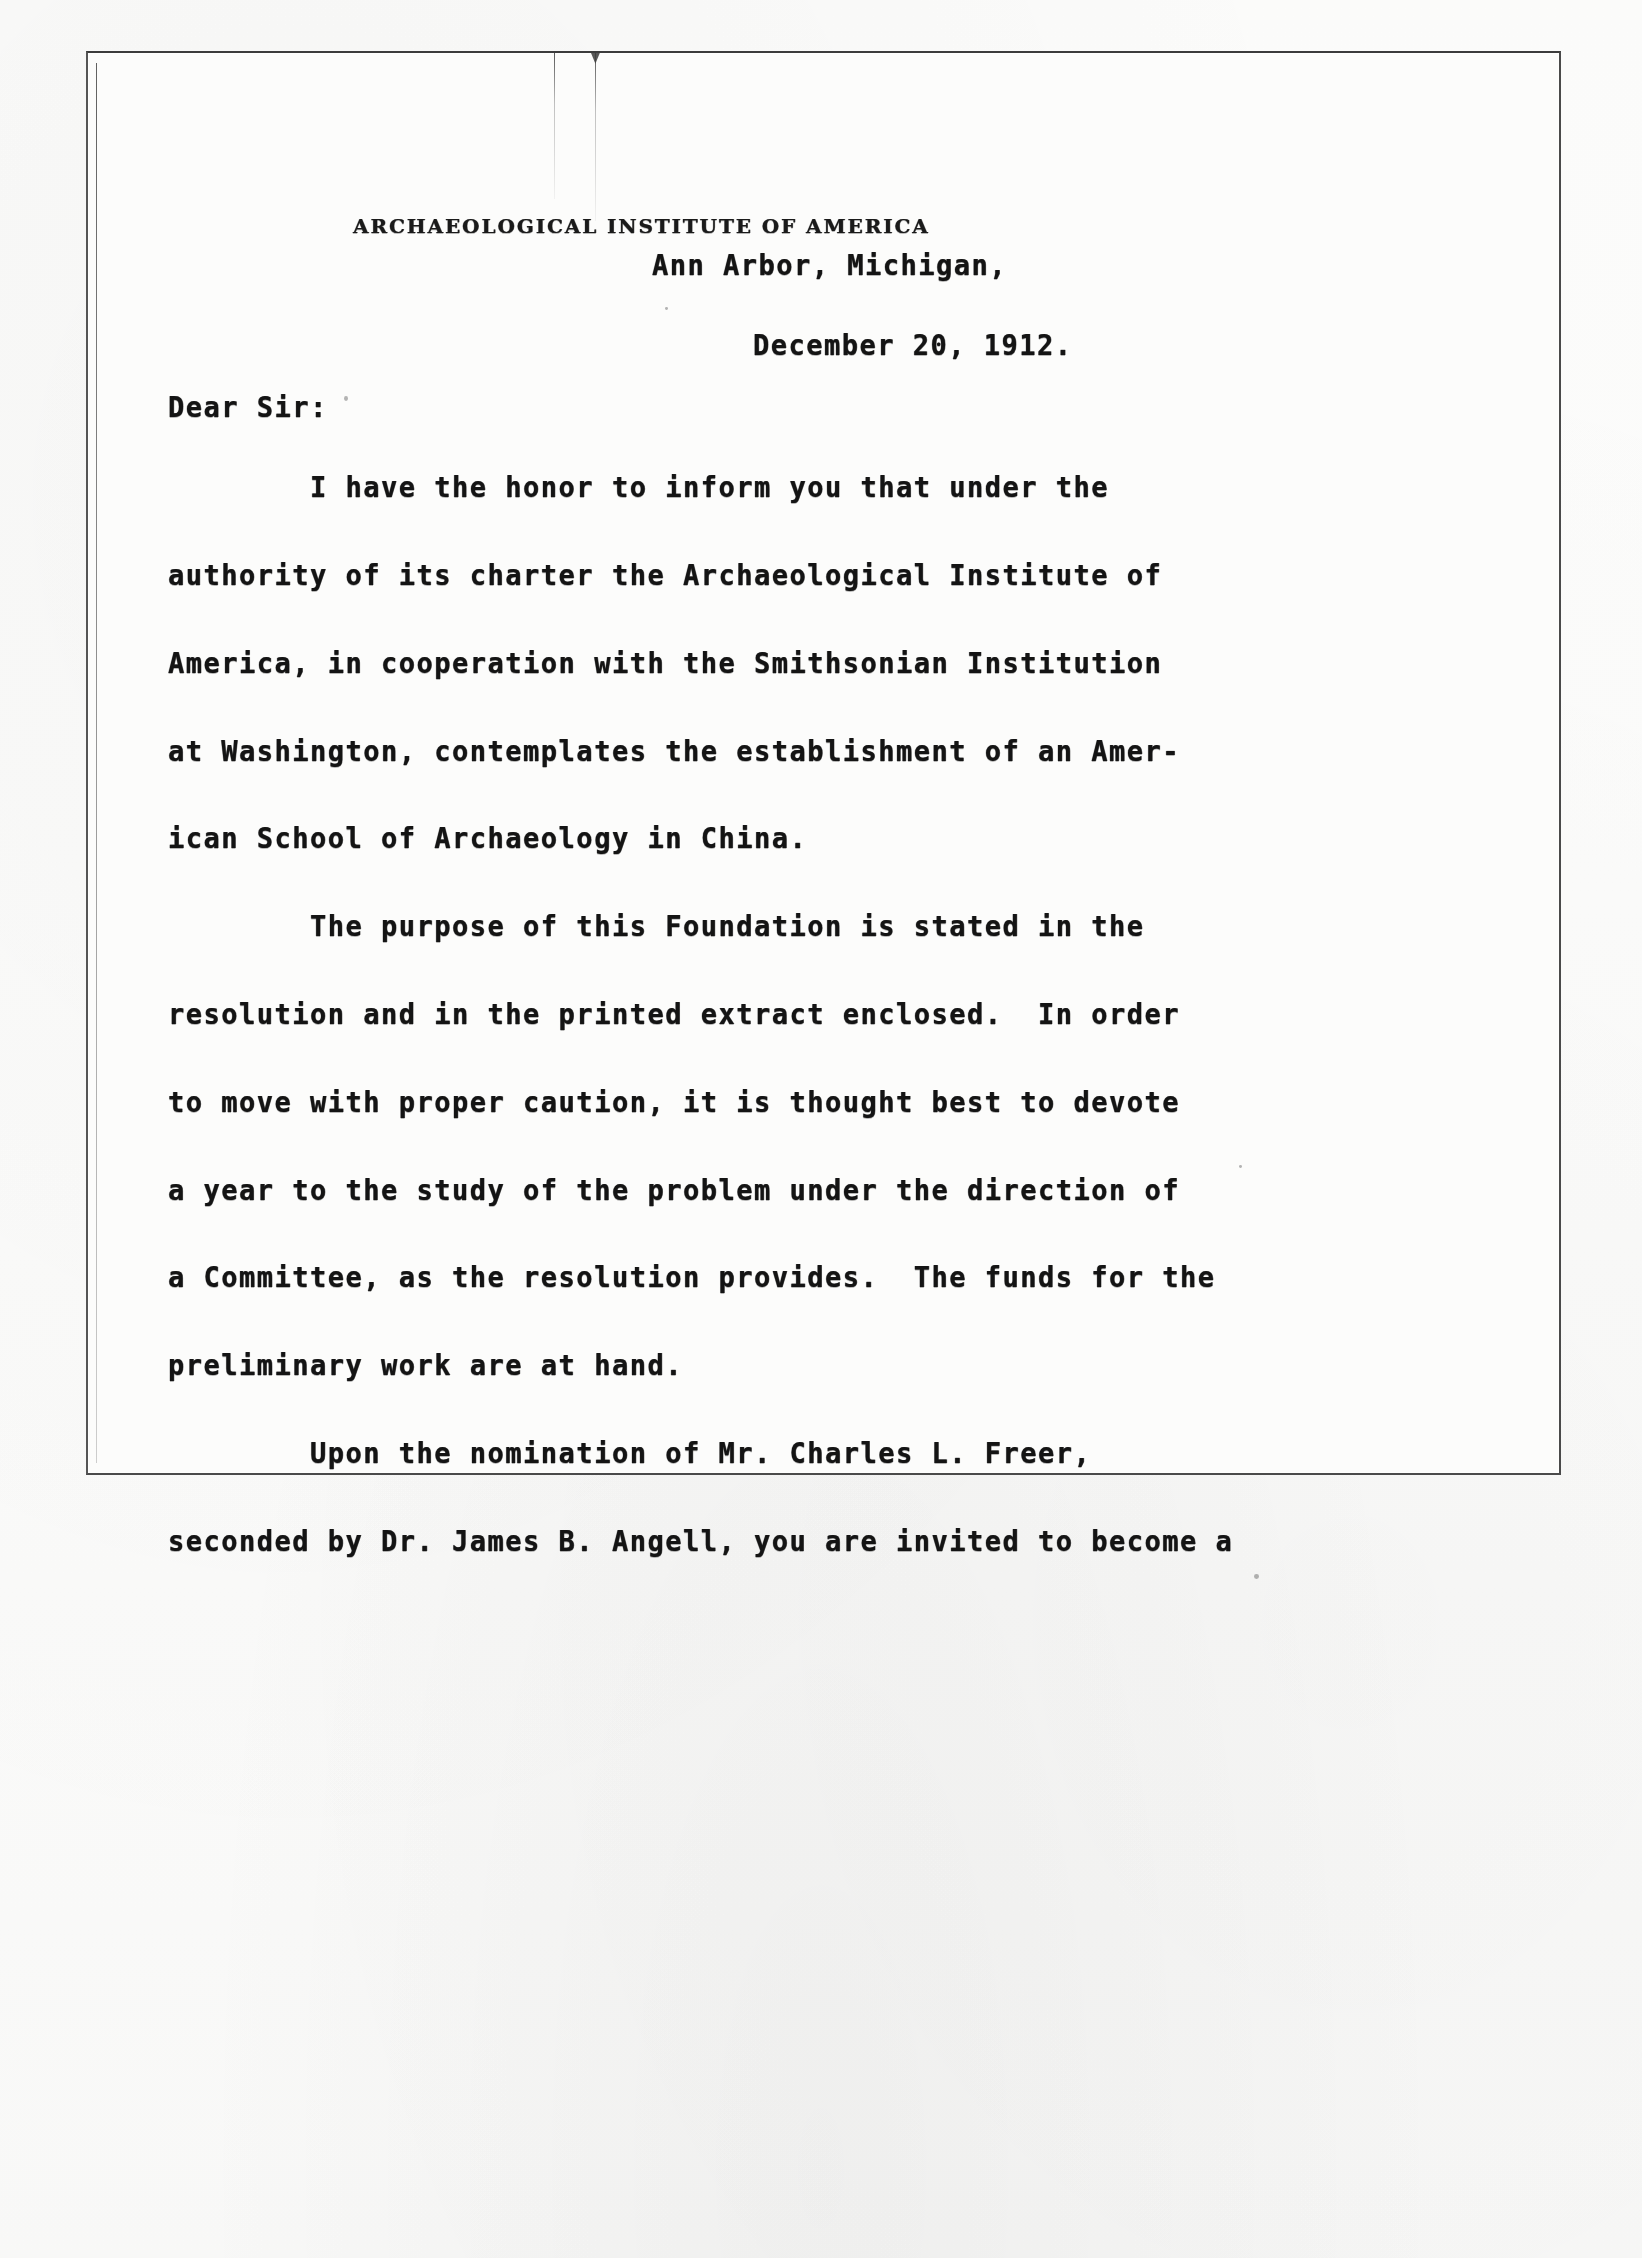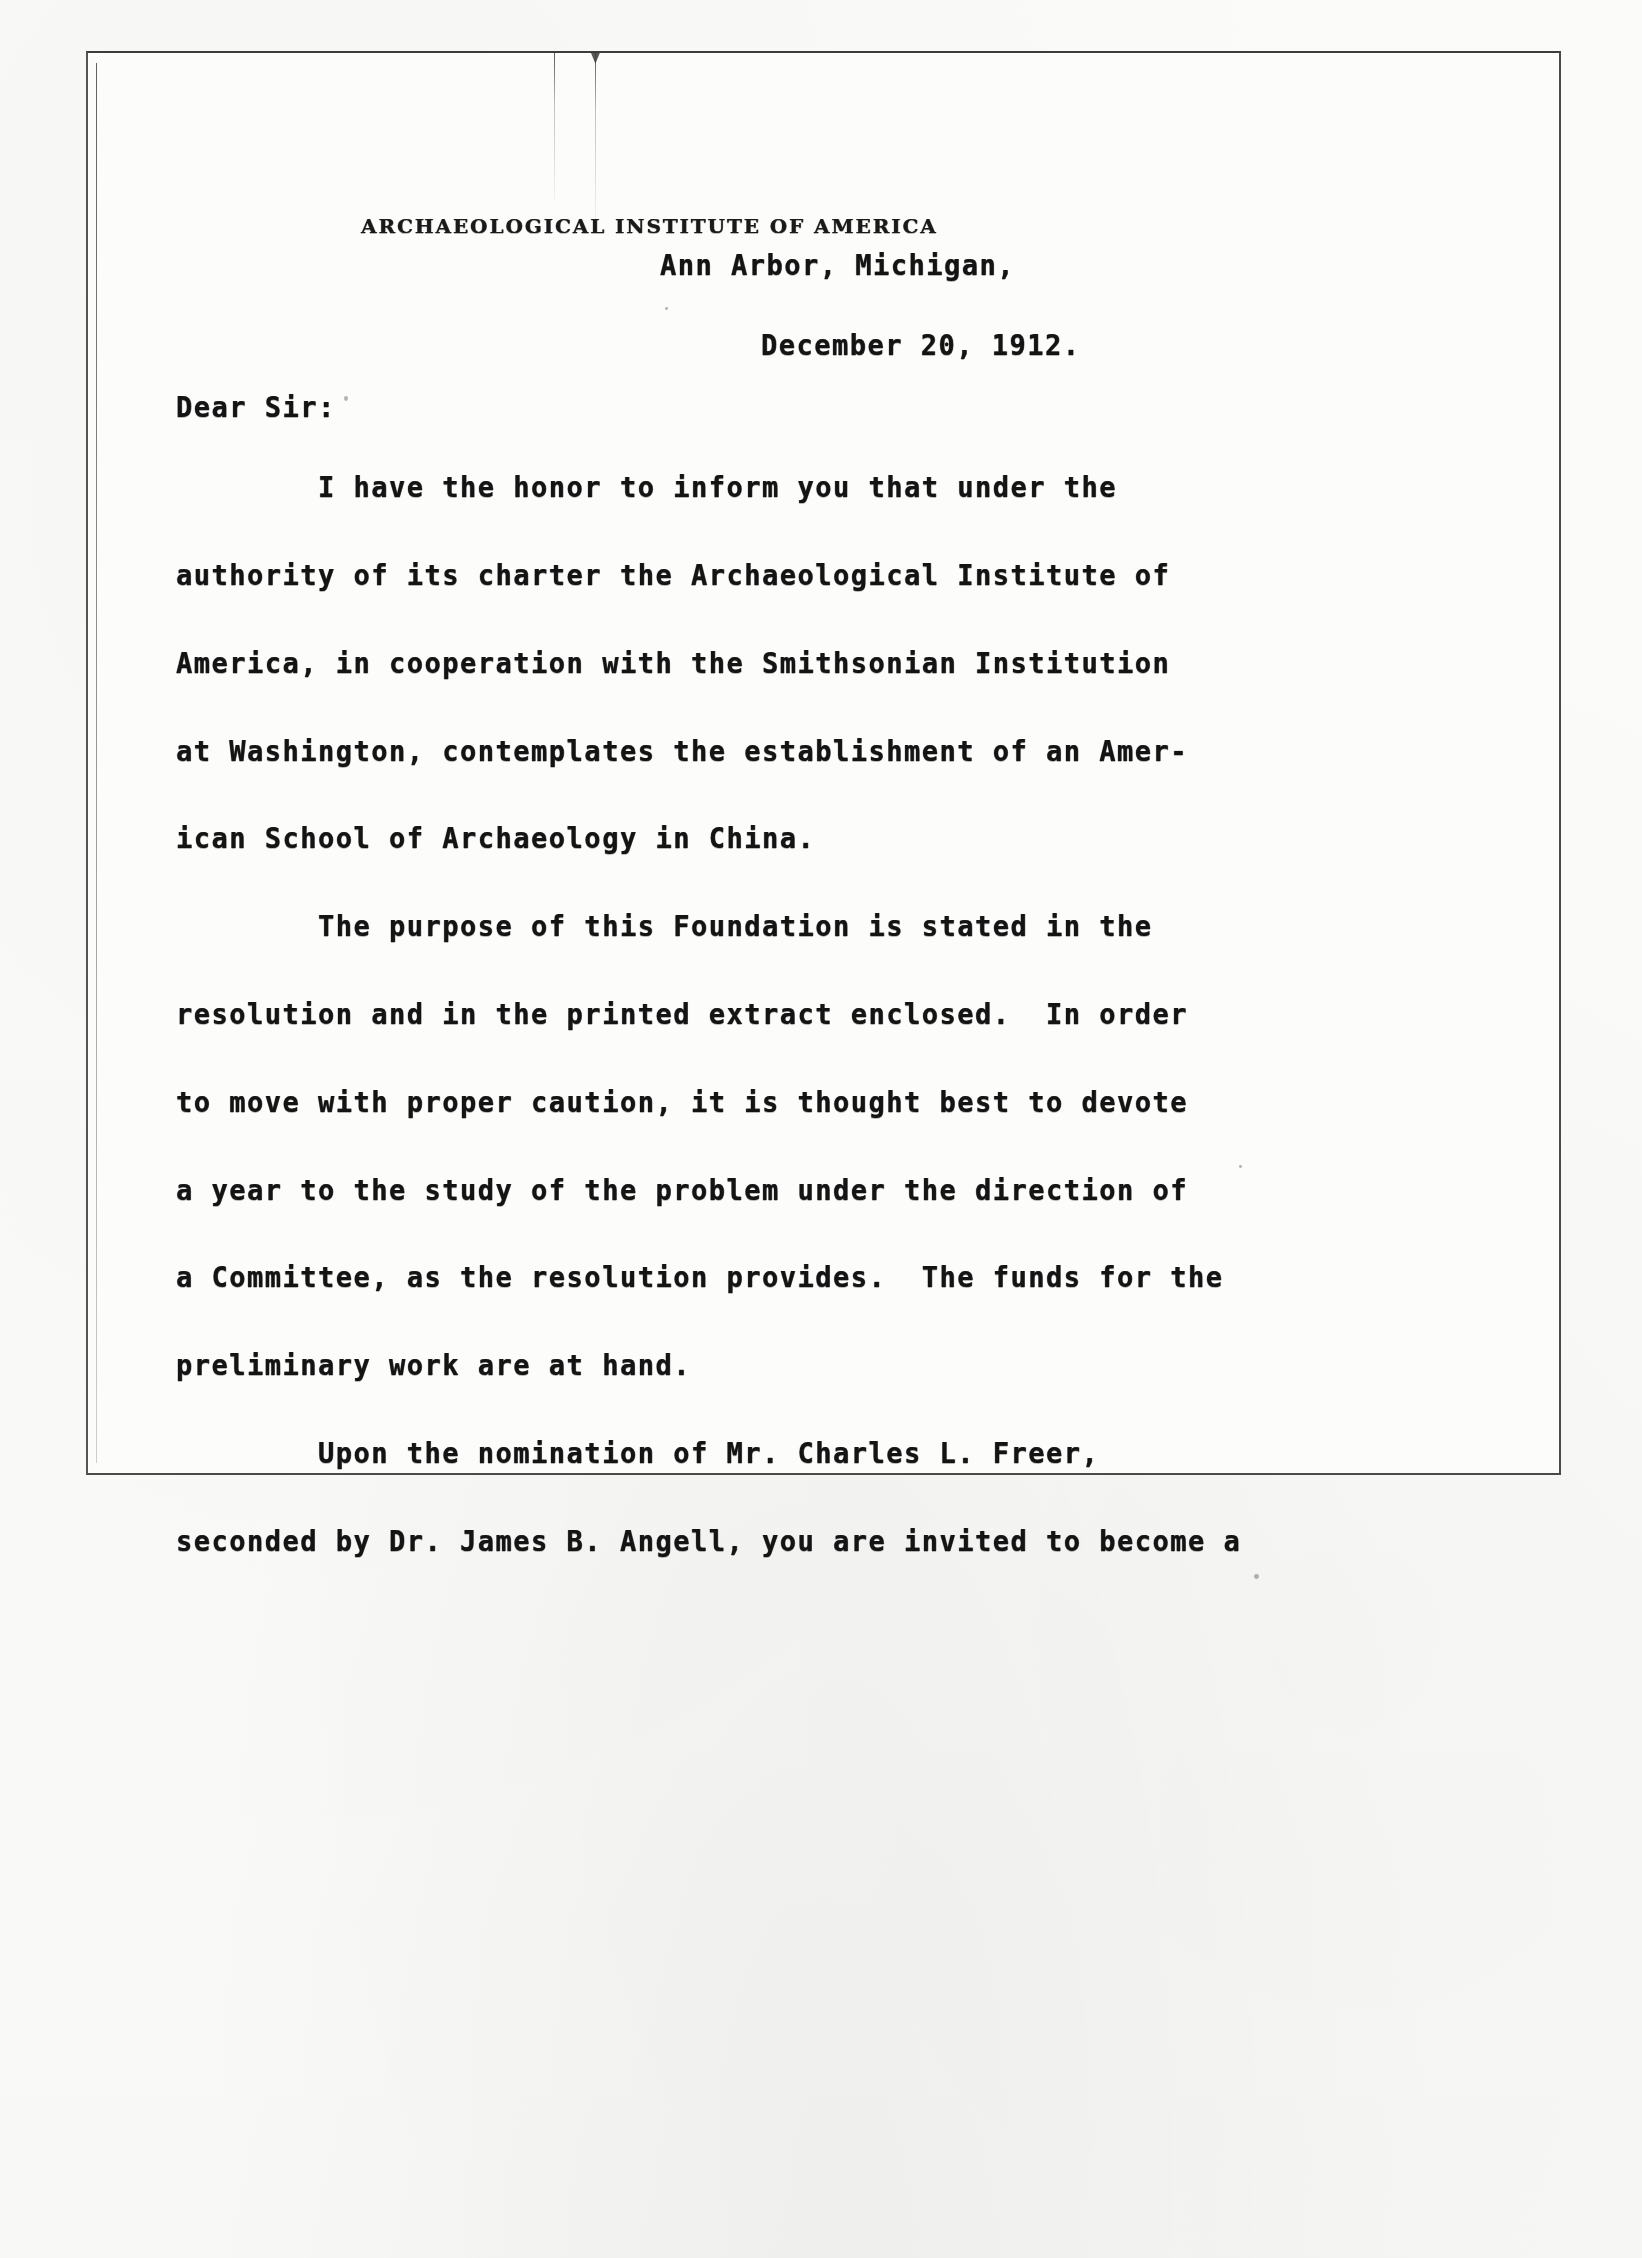--- a/index.html
+++ b/index.html
@@ -80,21 +80,21 @@
     top: 0px;
     width: 8.8px;
     height: 10.7px;
     background: rgba(45,45,45,0.8);
     clip-path: polygon(0 0, 100% 0, 50% 100%);
   }
 
   
   .letter {
     position: absolute;
-    left: 8px;
+    left: 0;
     top: 0;
     width: 100%;
     height: 100%;
     color: #121212;
   }
 
   .line {
     position: absolute;
     white-space: pre;
     color: #141414;

